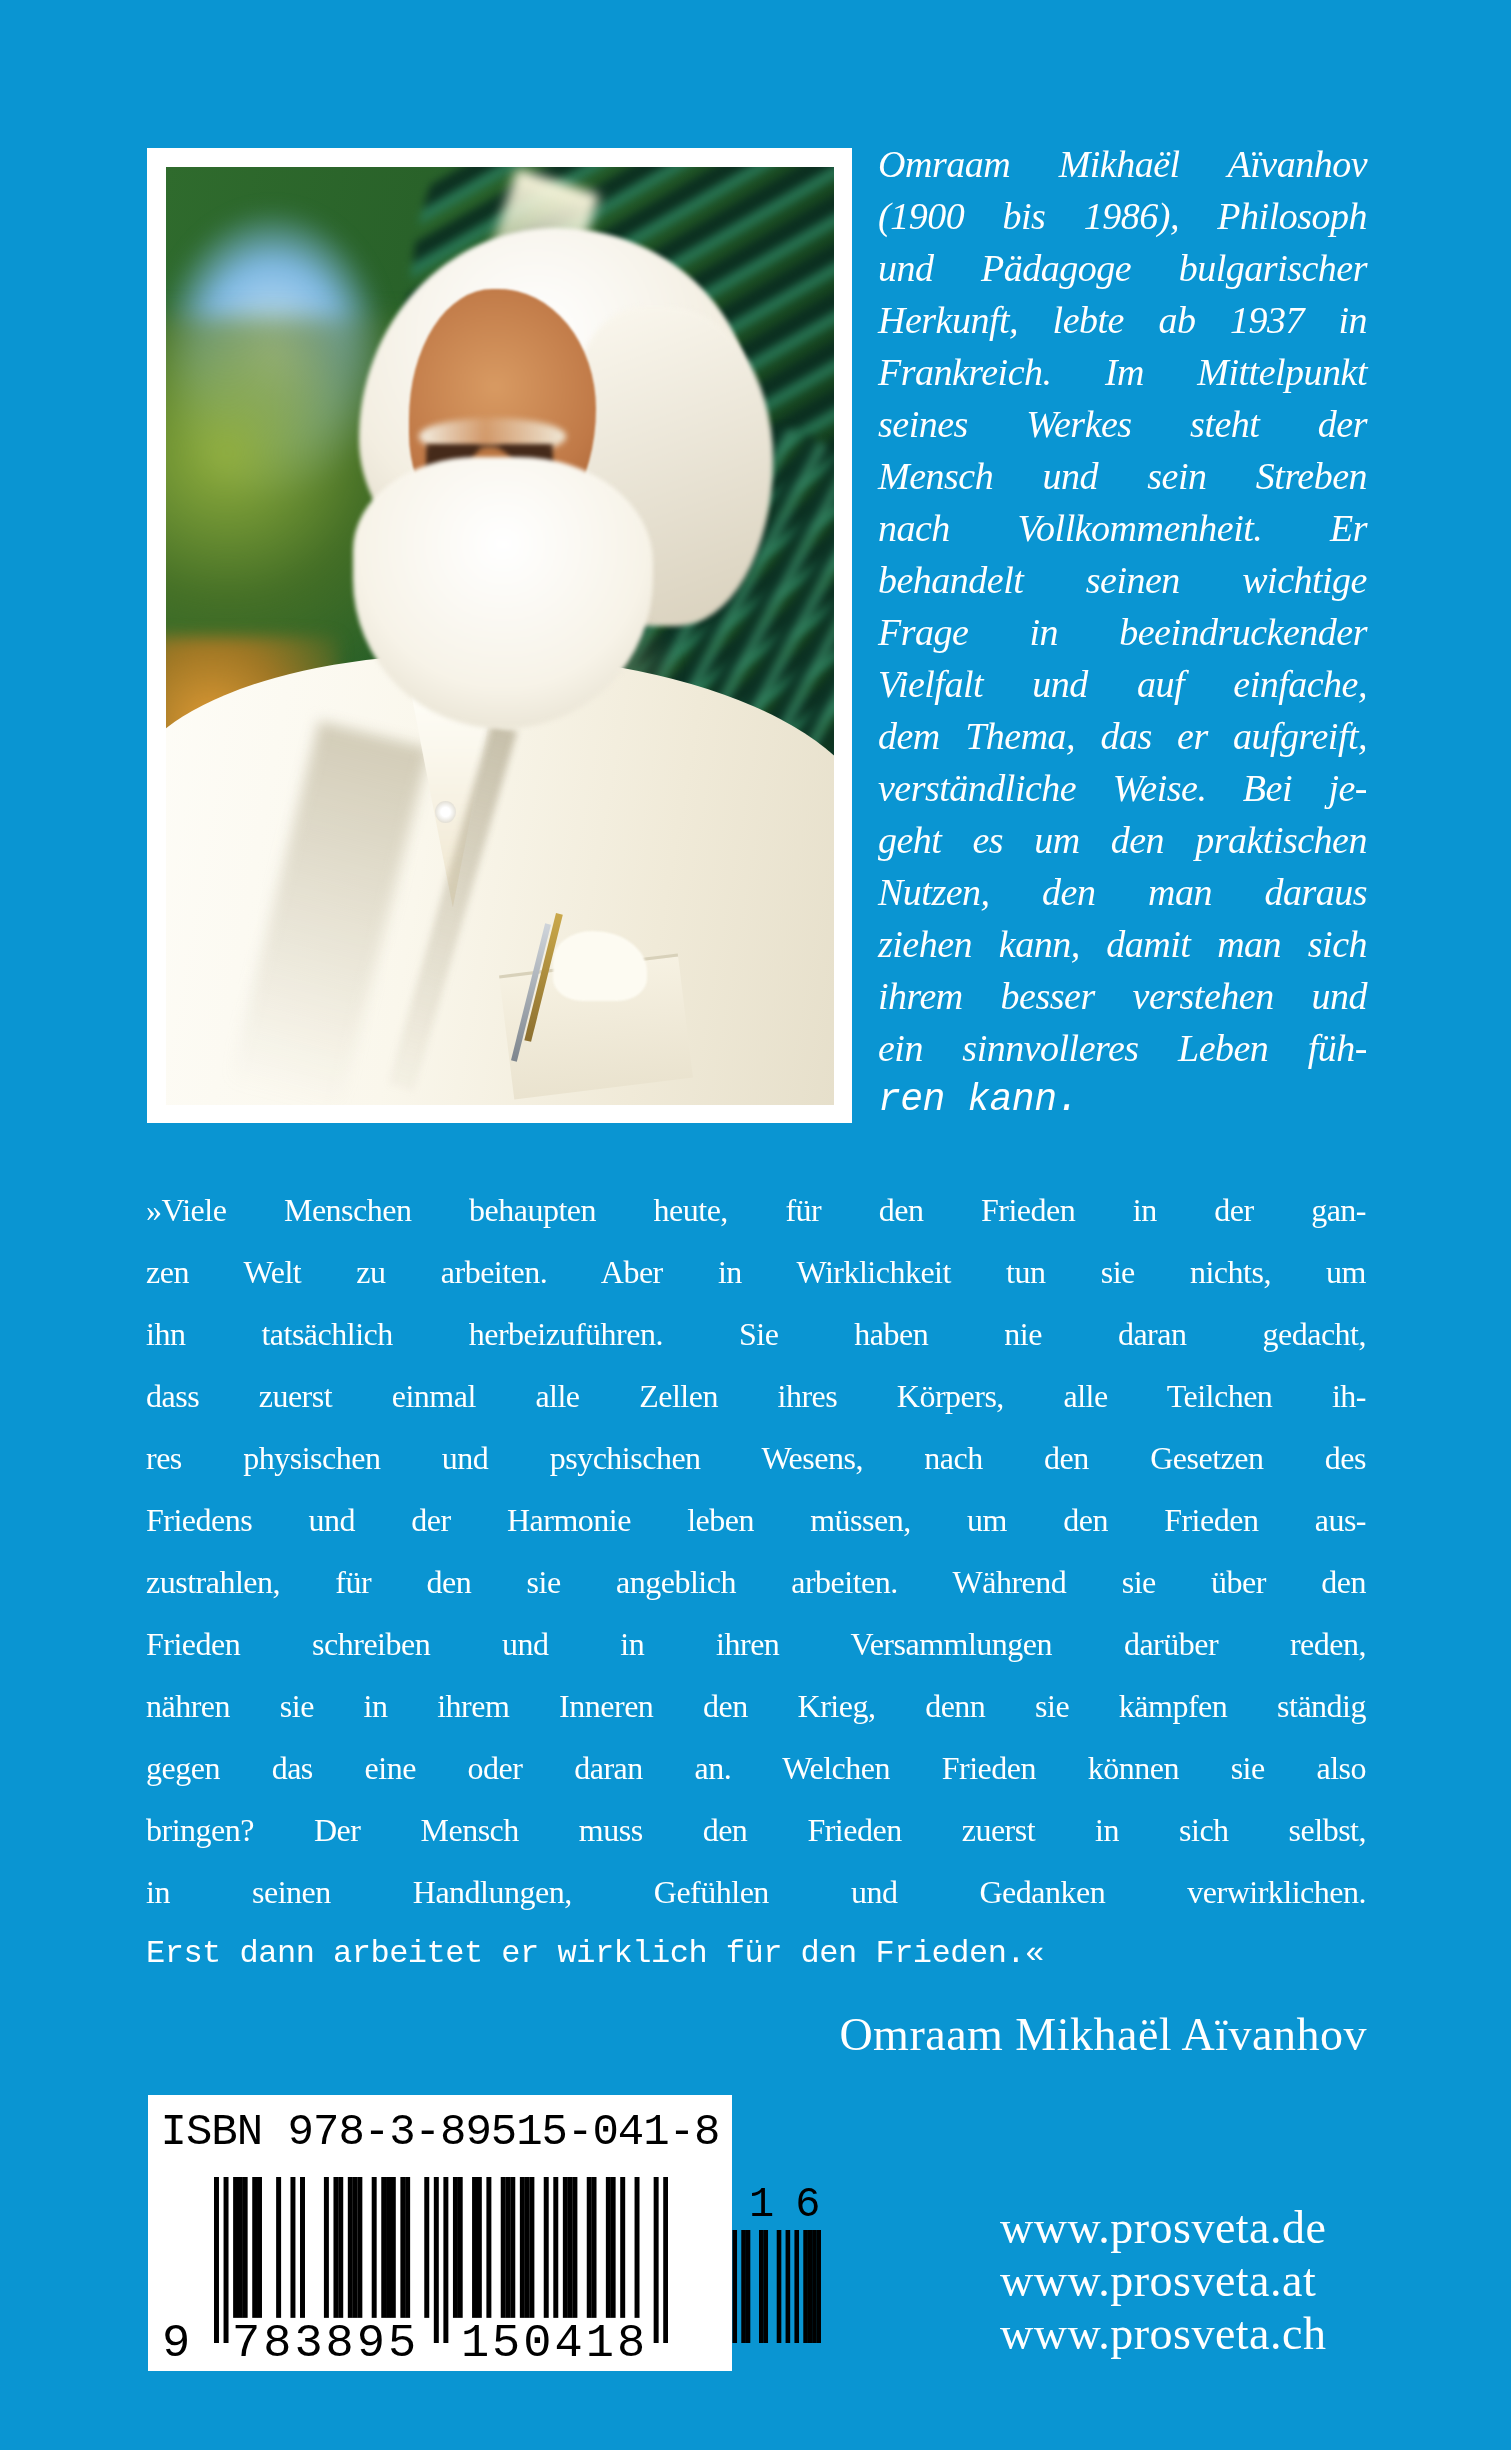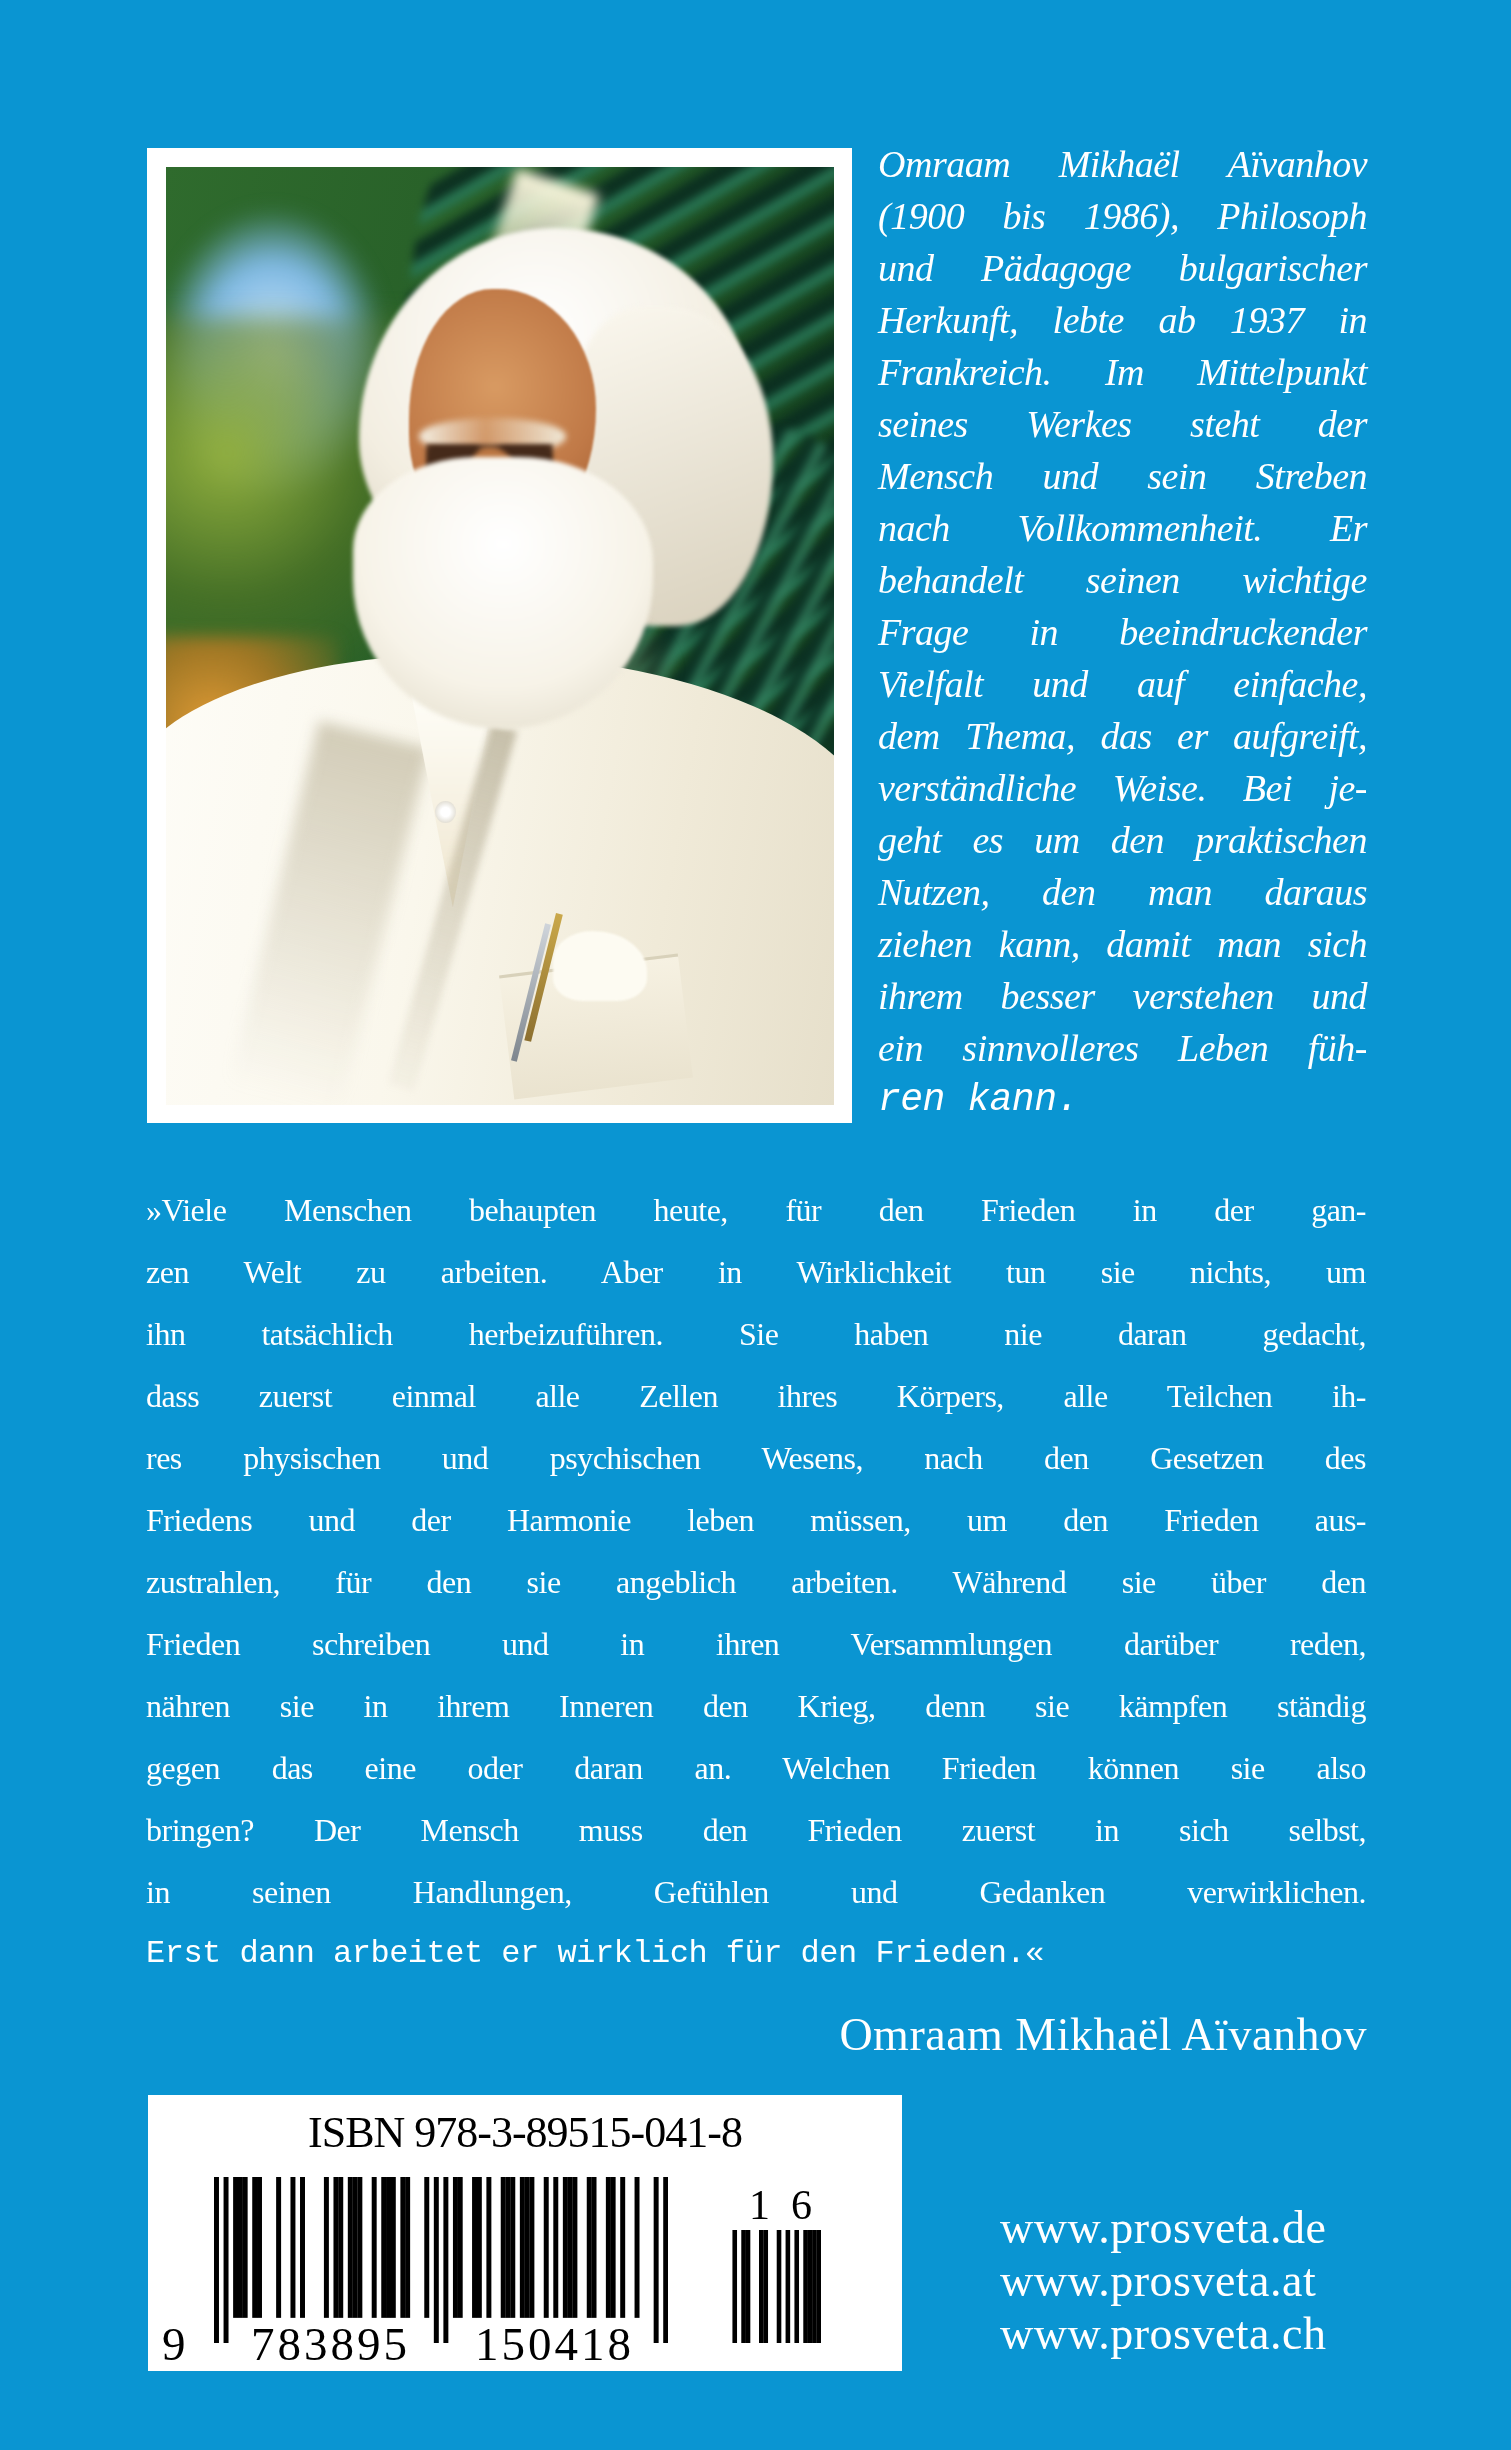--- a/index.html
+++ b/index.html
@@ -80,29 +80,29 @@
        font-style:italic;font-size:38px;line-height:52px;letter-spacing:-0.5px;}
   .jline{text-align:justify;text-align-last:justify;}
   .lastline{text-align:left;text-align-last:left;font-family:Liberation Mono, monospace;}
 
   .quote{position:absolute;left:146px;top:1179px;width:1220px;
          font-size:32px;line-height:62px;letter-spacing:-0.5px;}
   .quote-author{position:absolute;right:145px;top:2008px;
          font-size:46px;letter-spacing:0.5px;white-space:nowrap;}
 
   
-  .isbn-box{position:absolute;left:148px;top:2095px;width:754px;height:276px;background:#ffffff;
-            color:#000000;font-family:Liberation Serif, serif;}
+  .isbn-box{position:absolute;left:148px;top:2095px;width:584px;height:276px;background:#ffffff;
+            color:#000000;font-family:Liberation Mono, monospace;}
   .isbn-label{position:absolute;left:0;top:12px;width:100%;text-align:center;
             font-size:44px;letter-spacing:-1px;white-space:nowrap;}
   .barcode-main{position:absolute;left:66px;top:82px;width:454px;height:166px;}
   .barcode-addon{position:absolute;left:580px;top:135px;width:93px;height:113px;}
   .bc-digit{position:absolute;font-size:47px;line-height:50px;}
   .bc-lead{left:14px;top:224px;}
-  .bc-g1{left:84px;top:224px;width:197px;text-align:center;letter-spacing:3px;}
+  .bc-g1{left:84px;top:224px;width:197px;text-align:left;letter-spacing:3px;}
   .bc-g2{left:308px;top:224px;width:197px;text-align:center;letter-spacing:3px;}
   .bc-addon-digits{left:580px;top:85px;width:93px;text-align:center;font-size:42px;letter-spacing:21px;text-indent:21px;}
 
   
   .sites{position:absolute;left:1000px;top:2201px;font-size:46px;line-height:53px;letter-spacing:0.5px;}
 </style>
 </head>
 <body>
 
 <div class="cover">

